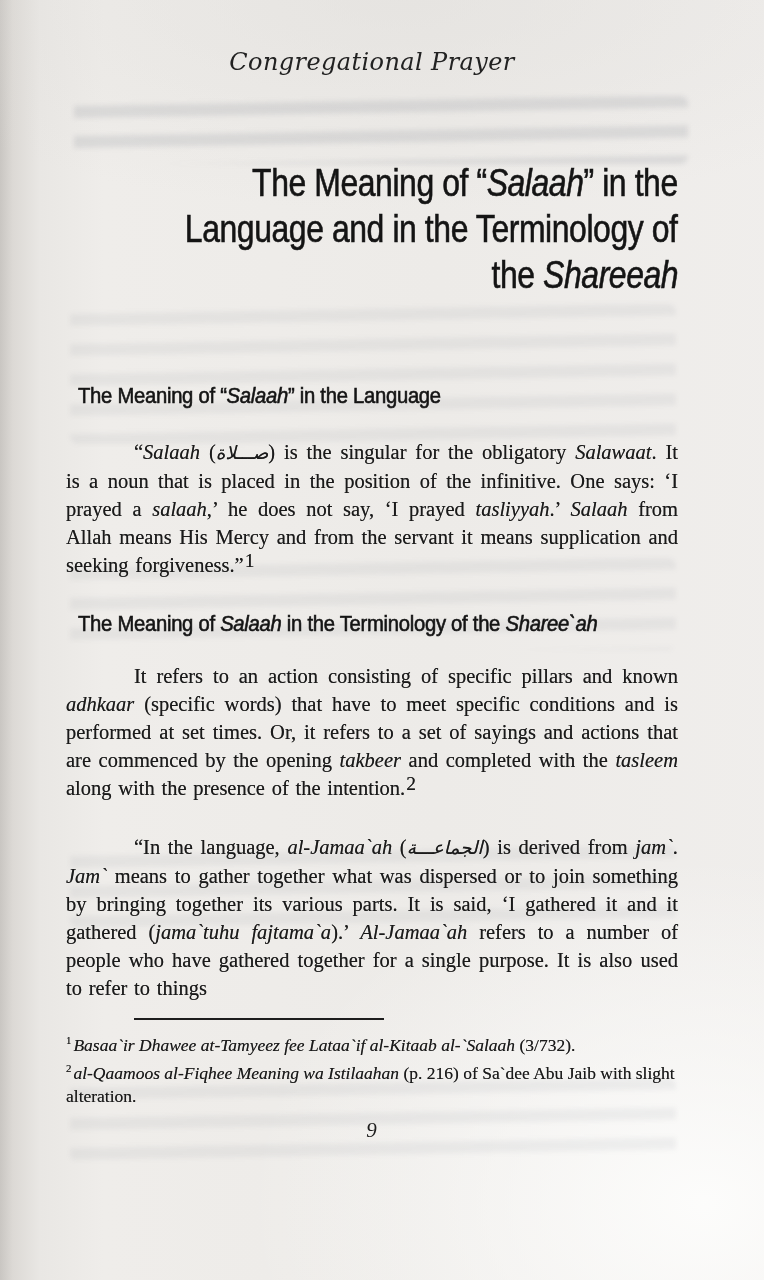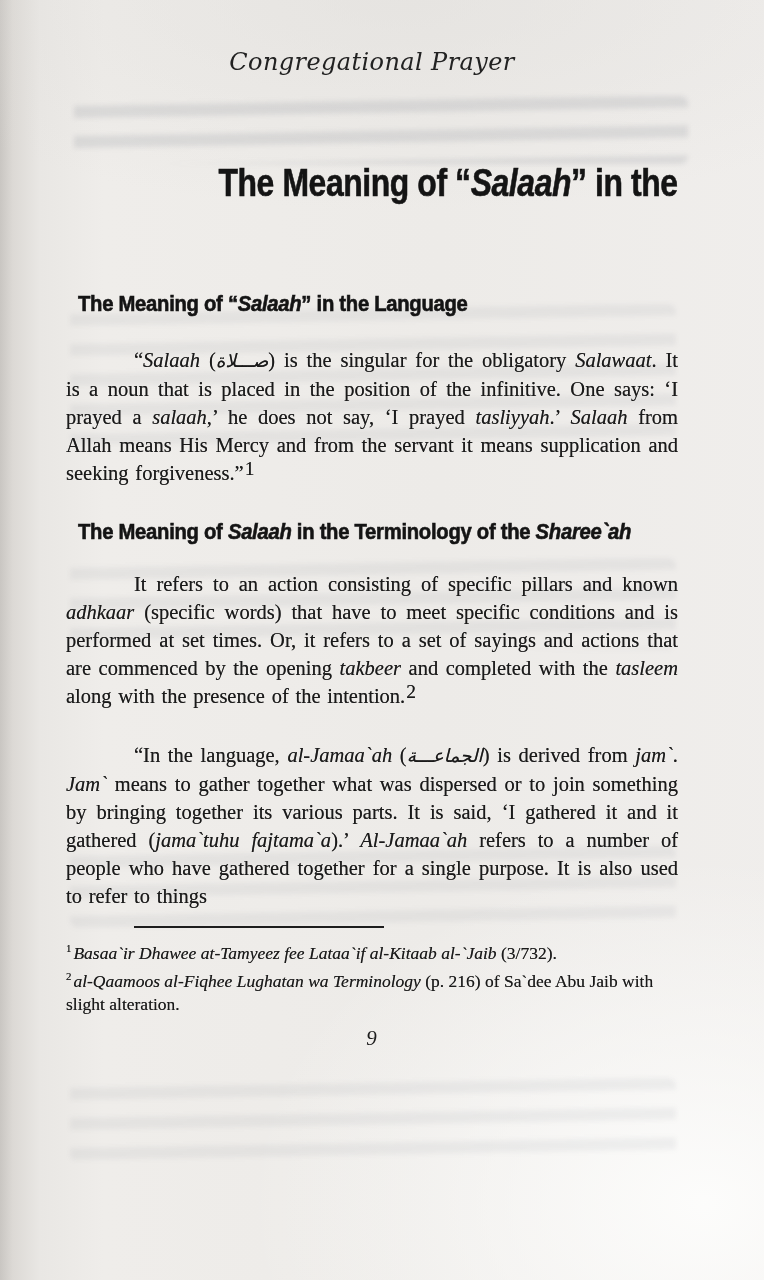--- a/index.html
+++ b/index.html
@@ -37,21 +37,21 @@
   .running-header{
     position:absolute;z-index:1;top:48px;left:66px;width:612px;
     text-align:center;
     font-family:"DejaVu Serif",serif;font-style:italic;
     font-size:24px;letter-spacing:.4px;color:#222;
   }
   
   .content{position:absolute;z-index:1;top:160px;left:66px;width:612px;}
   .display{
     font-family:"Liberation Sans","DejaVu Sans",sans-serif;
-    font-weight:700;color:#141414;
+    font-weight:400;color:#141414;
     -webkit-text-stroke:.6px #141414;
   }
   .chapter-title{margin:0;text-align:right;font-size:38px;line-height:46px;}
   .chapter-title .cond{
     display:inline-block;transform:scaleX(.84);transform-origin:100% 50%;
     letter-spacing:-.5px;white-space:nowrap;
   }
   .sec-heading{margin:12px;font-size:22px;line-height:24px;text-align:left;}
   .sec-heading .cond{
     display:inline-block;transform:scaleX(.92);transform-origin:0 50%;
@@ -94,34 +94,36 @@
   <div class="bleed b3 light"></div>
   <div class="bleed b4 light"></div>
   <div class="bleed b5 light"></div>
 
   <div class="running-header">Congregational Prayer</div>
 
   <div class="content">
 
     <h1 class="chapter-title display">
       <div><span class="cond"><span class="run-t">The Meaning of “</span><span class="run-i">Salaah</span><span class="run-t">” in the</span></span></div>
+      <div><span class="cond"><span class="run-t">Language and in the Terminology of</span></span></div>
+      <div><span class="cond"><span class="run-t">the </span><span class="run-i">Shareeah</span></span></div>
     </h1>
 
     <h2 class="sec-heading display mt-title-gap">
       <span class="cond"><span class="run-t">The Meaning of “</span><span class="run-i">Salaah</span><span class="run-t">” in the Language</span></span>
     </h2>
     <p class="para p1"><span class="run-t">“</span><span class="run-i">Salaah</span><span class="run-t"> (</span><span class="run-ar">صـــلاة</span><span class="run-t">) is the singular for the obligatory </span><span class="run-i">Salawaat</span><span class="run-t">. It is a noun that is placed in the position of the infinitive. One says: ‘I prayed a </span><span class="run-i">salaah</span><span class="run-t">,’ he does not say, ‘I prayed </span><span class="run-i">tasliyyah</span><span class="run-t">.’ </span><span class="run-i">Salaah</span><span class="run-t"> from Allah means His Mercy and from the servant it means supplication and seeking forgiveness.”</span><span class="run-sup">1</span></p>
 
     <h2 class="sec-heading display mt-h2">
       <span class="cond"><span class="run-t">The Meaning of </span><span class="run-i">Salaah</span><span class="run-t"> in the Terminology of the </span><span class="run-i">Sharee`ah</span></span>
     </h2>
     <p class="para p2"><span class="run-t">It refers to an action consisting of specific pillars and known </span><span class="run-i">adhkaar</span><span class="run-t"> (specific words) that have to meet specific conditions and is performed at set times. Or, it refers to a set of sayings and actions that are commenced by the opening </span><span class="run-i">takbeer</span><span class="run-t"> and completed with the </span><span class="run-i">tasleem</span><span class="run-t"> along with the presence of the intention.</span><span class="run-sup">2</span></p>
 
     <p class="para p3"><span class="run-t">“In the language, </span><span class="run-i">al-Jamaa`ah</span><span class="run-t"> (</span><span class="run-ar">الجماعـــة</span><span class="run-t">) is derived from </span><span class="run-i">jam`</span><span class="run-t">. </span><span class="run-i">Jam`</span><span class="run-t"> means to gather together what was dispersed or to join something by bringing together its various parts. It is said, ‘I gathered it and it gathered (</span><span class="run-i">jama`tuhu fajtama`a</span><span class="run-t">).’ </span><span class="run-i">Al-Jamaa`ah</span><span class="run-t"> refers to a number of people who have gathered together for a single purpose. It is also used to refer to things</span></p>
 
     <div class="fn-rule"></div>
-    <p class="footnote"><span class="run-sup">1</span><span class="run-i">Basaa`ir Dhawee at-Tamyeez fee Lataa`if al-Kitaab al-`Jaib</span><span class="run-t"> (3/732).</span></p>
-    <p class="footnote"><span class="run-sup">2</span><span class="run-i">al-Qaamoos al-Fiqhee Lughatan wa Terminology</span><span class="run-t"> (p. 216) of Sa`dee Abu Jaib with slight alteration.</span></p>
+    <p class="footnote"><span class="run-sup">1</span><span class="run-i">Basaa`ir Dhawee at-Tamyeez fee Lataa`if al-Kitaab al-`Salaah</span><span class="run-t"> (3/732).</span></p>
+    <p class="footnote"><span class="run-sup">2</span><span class="run-i">al-Qaamoos al-Fiqhee Meaning wa Istilaahan</span><span class="run-t"> (p. 216) of Sa`dee Abu Jaib with slight alteration.</span></p>
 
     <div class="page-num">9</div>
 
   </div>
 </div>
 
 </body></html>

